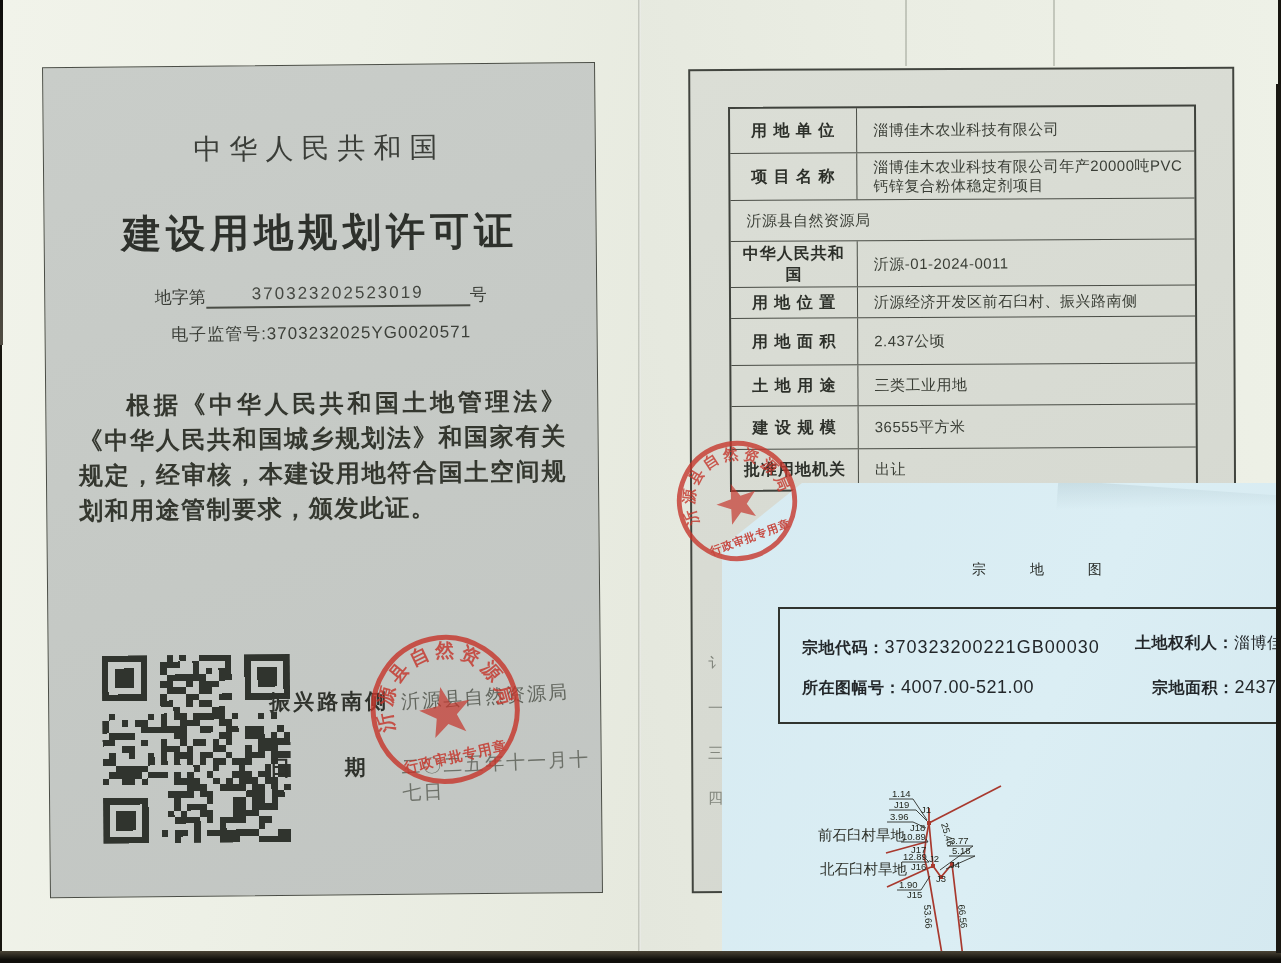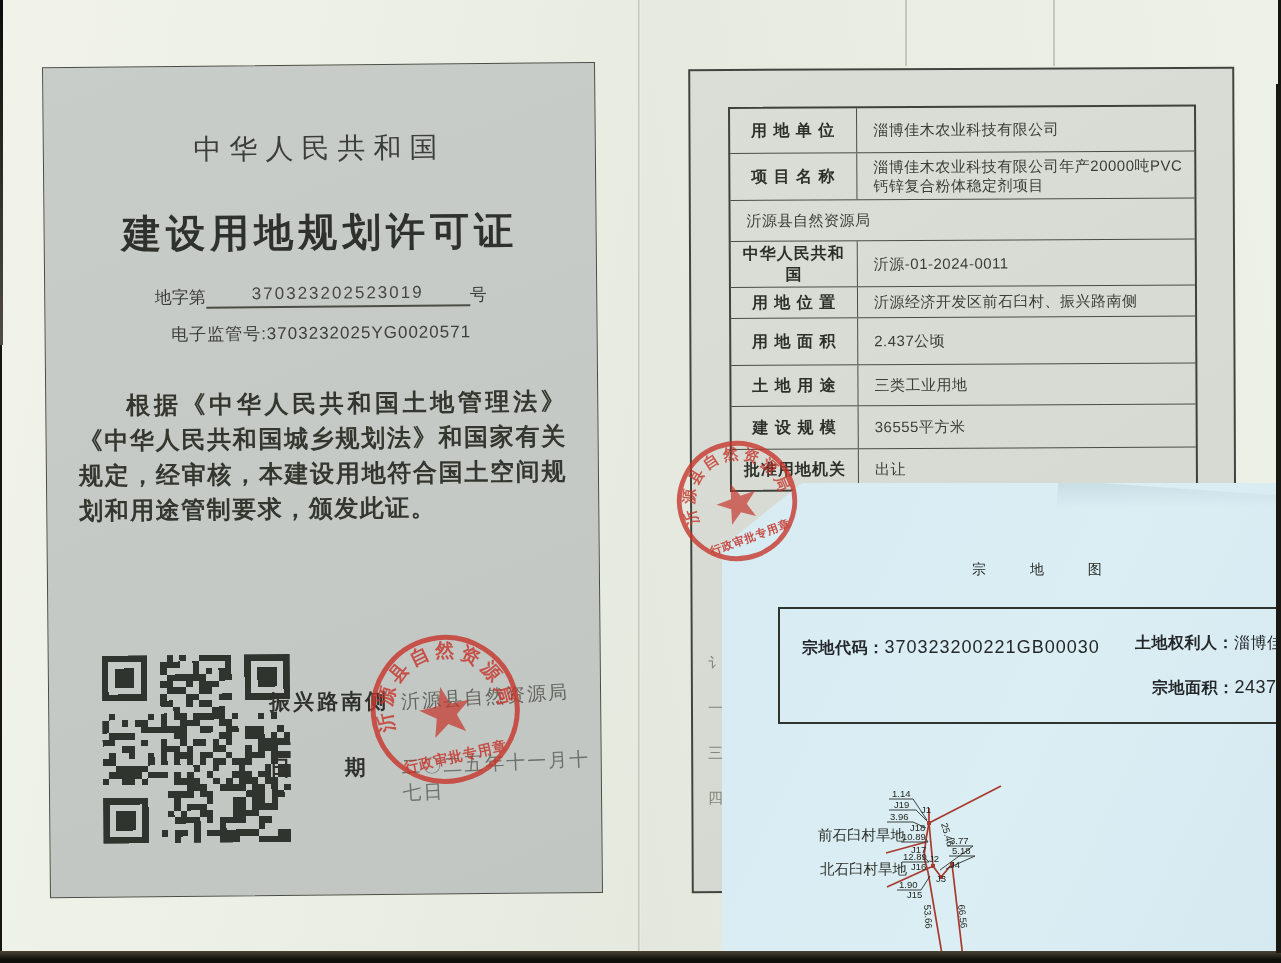--- a/index.html
+++ b/index.html
@@ -483,20 +483,23 @@
     <div class="abs bs-fold"></div>
     <div class="abs bs-title">宗 地 图</div>
 
     <div class="abs infobox">
       <div class="inforow" style="top:12px;margin-top:16px;">
         <b>宗地代码：</b><span style="font-size:18px;letter-spacing:1px;">370323200221GB00030</span>
       </div>
       <div class="inforow" style="top:24px;left:355px;">
         <b>土地权利人：</b><span>淄博佳木农业</span>
       </div>
+      <div class="inforow" style="top:68px;">
+        <b>所在图幅号：</b><span style="font-size:18px;">4007.00-521.00</span>
+      </div>
       <div class="inforow" style="top:68px;left:372px;">
         <b>宗地面积：</b><span style="font-size:18px;">24370.17</span>
       </div>
     </div>
 
     <svg class="abs map-svg" viewBox="722 483 559 473" width="559" height="473">
       <g stroke="#a8392e" stroke-width="1.7" fill="none">
         <path d="M 929 808 L 929 823 L 926 839 L 924 857 L 928 872 L 943 960"></path>
         <path d="M 929 823 L 933 866 L 941 877 L 952 864 L 963 958"></path>
         <path d="M 929 823 L 1001 786"></path>

